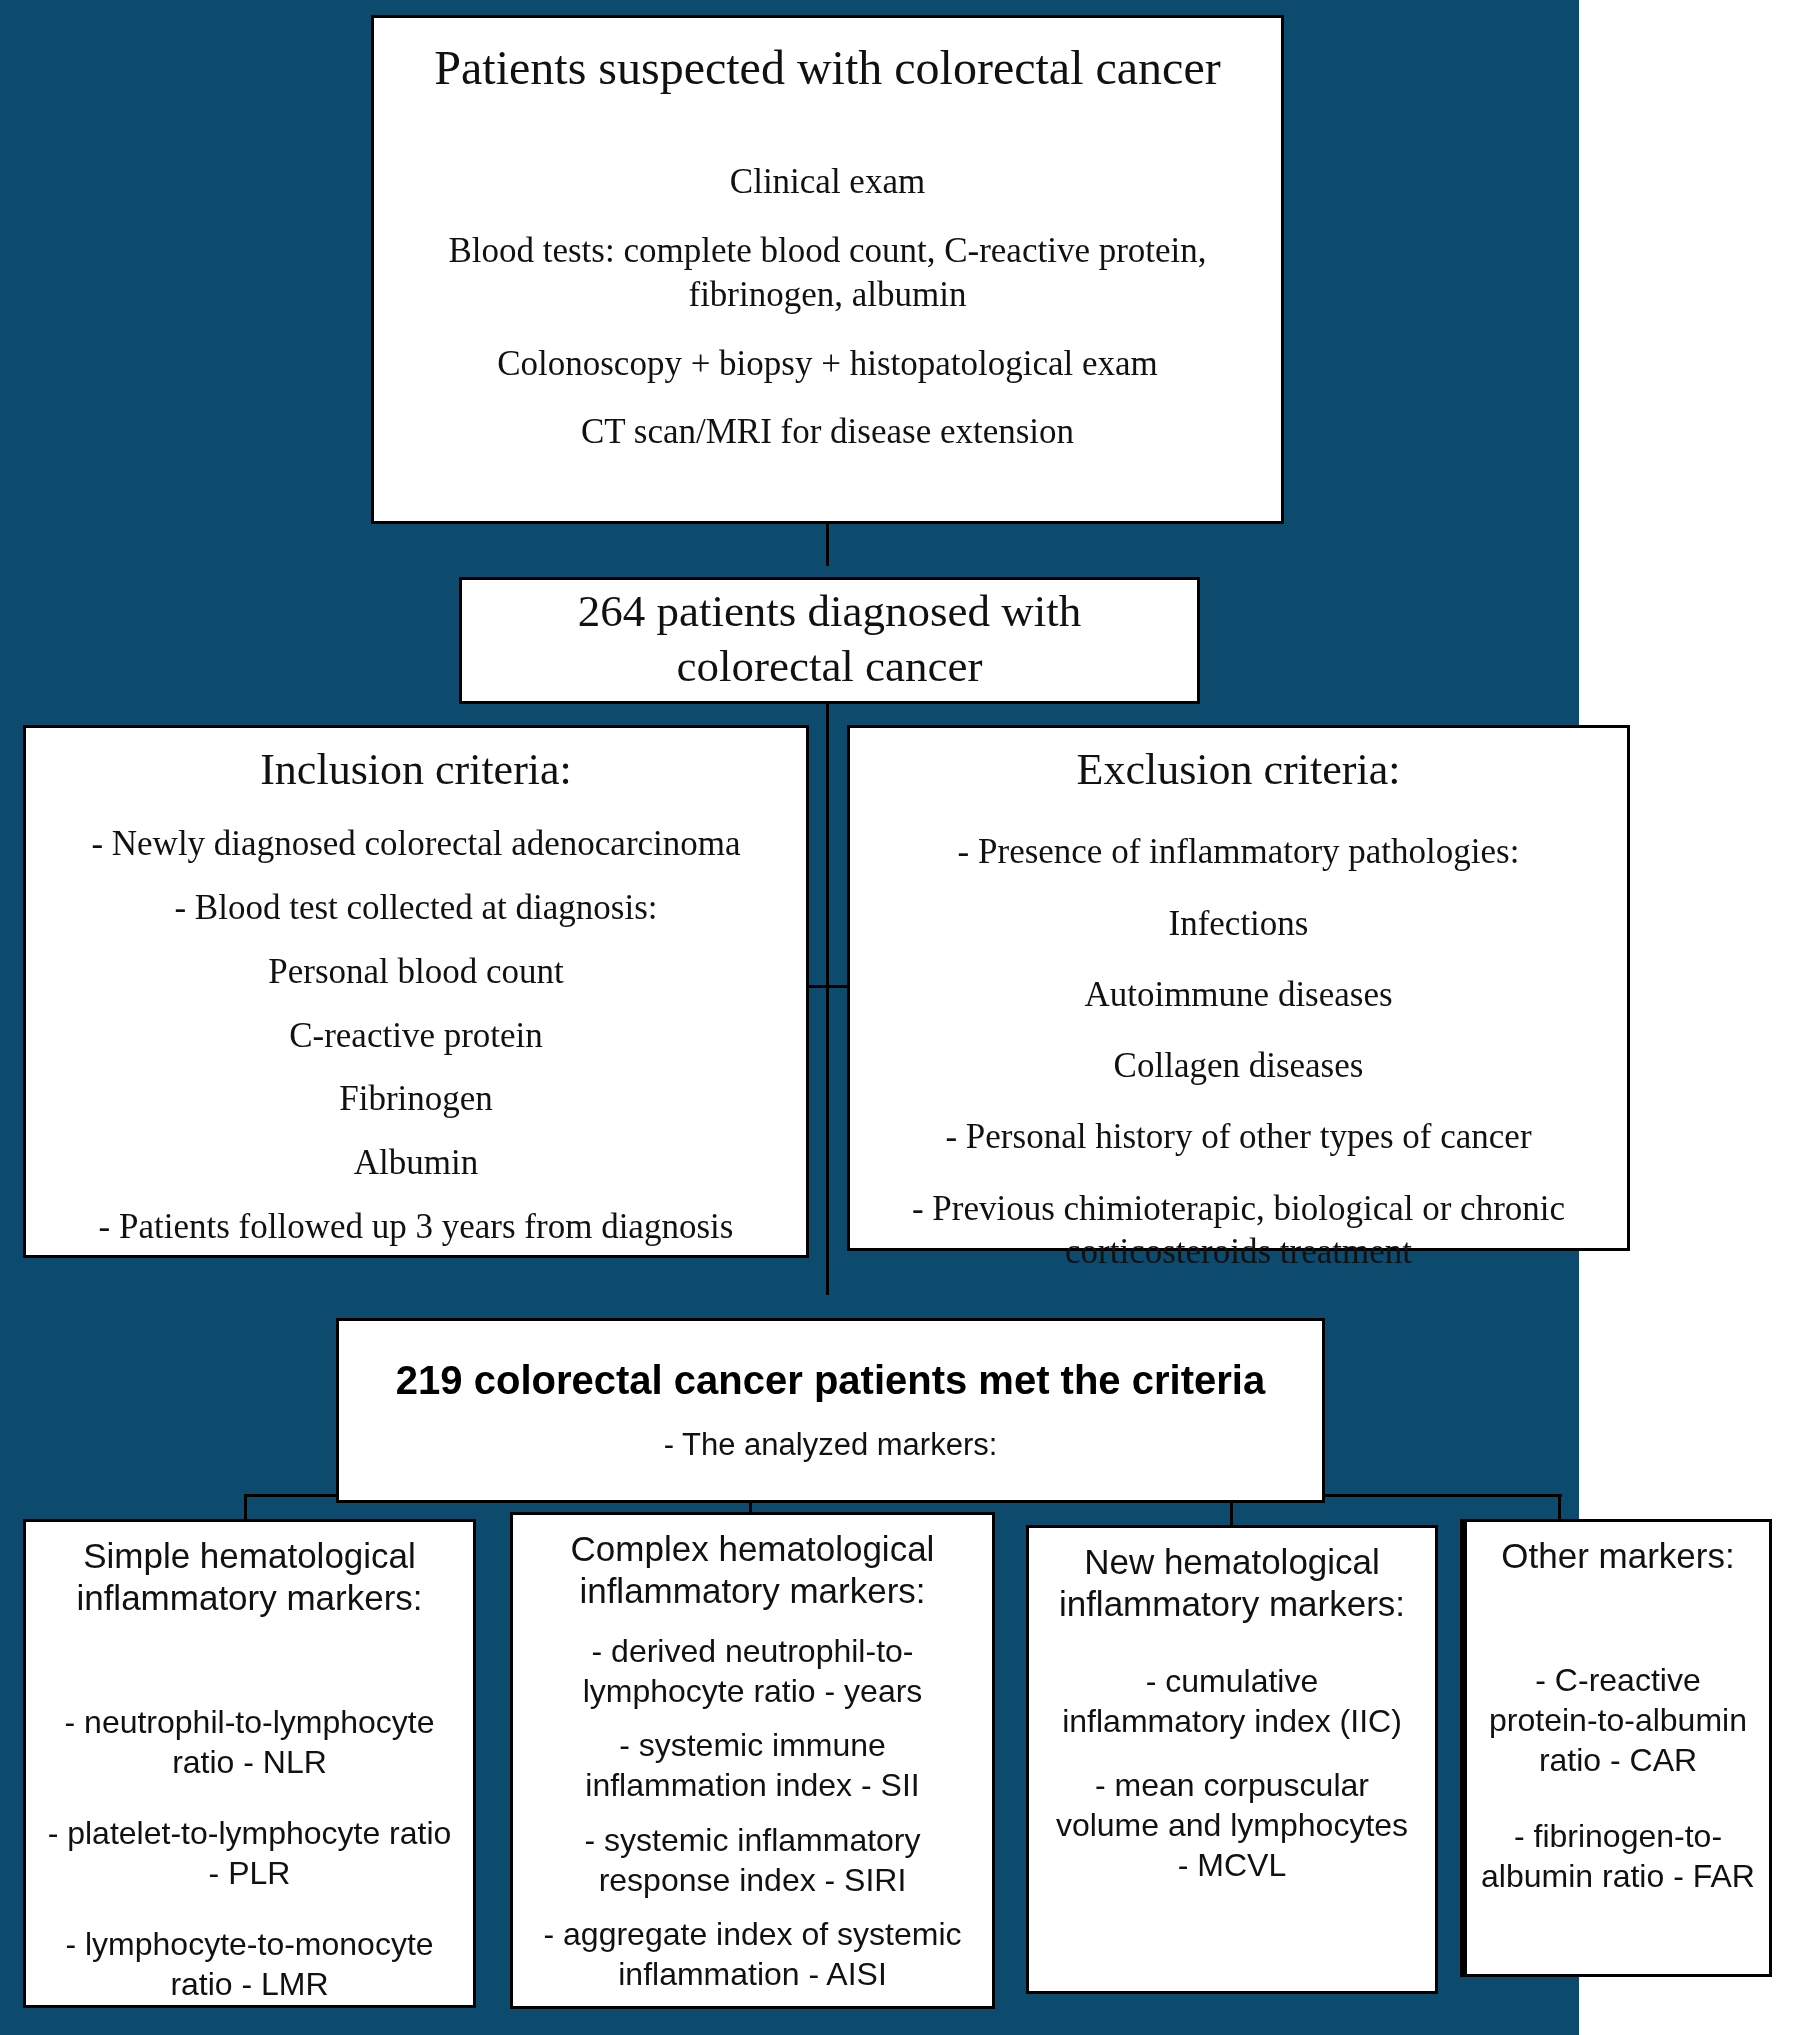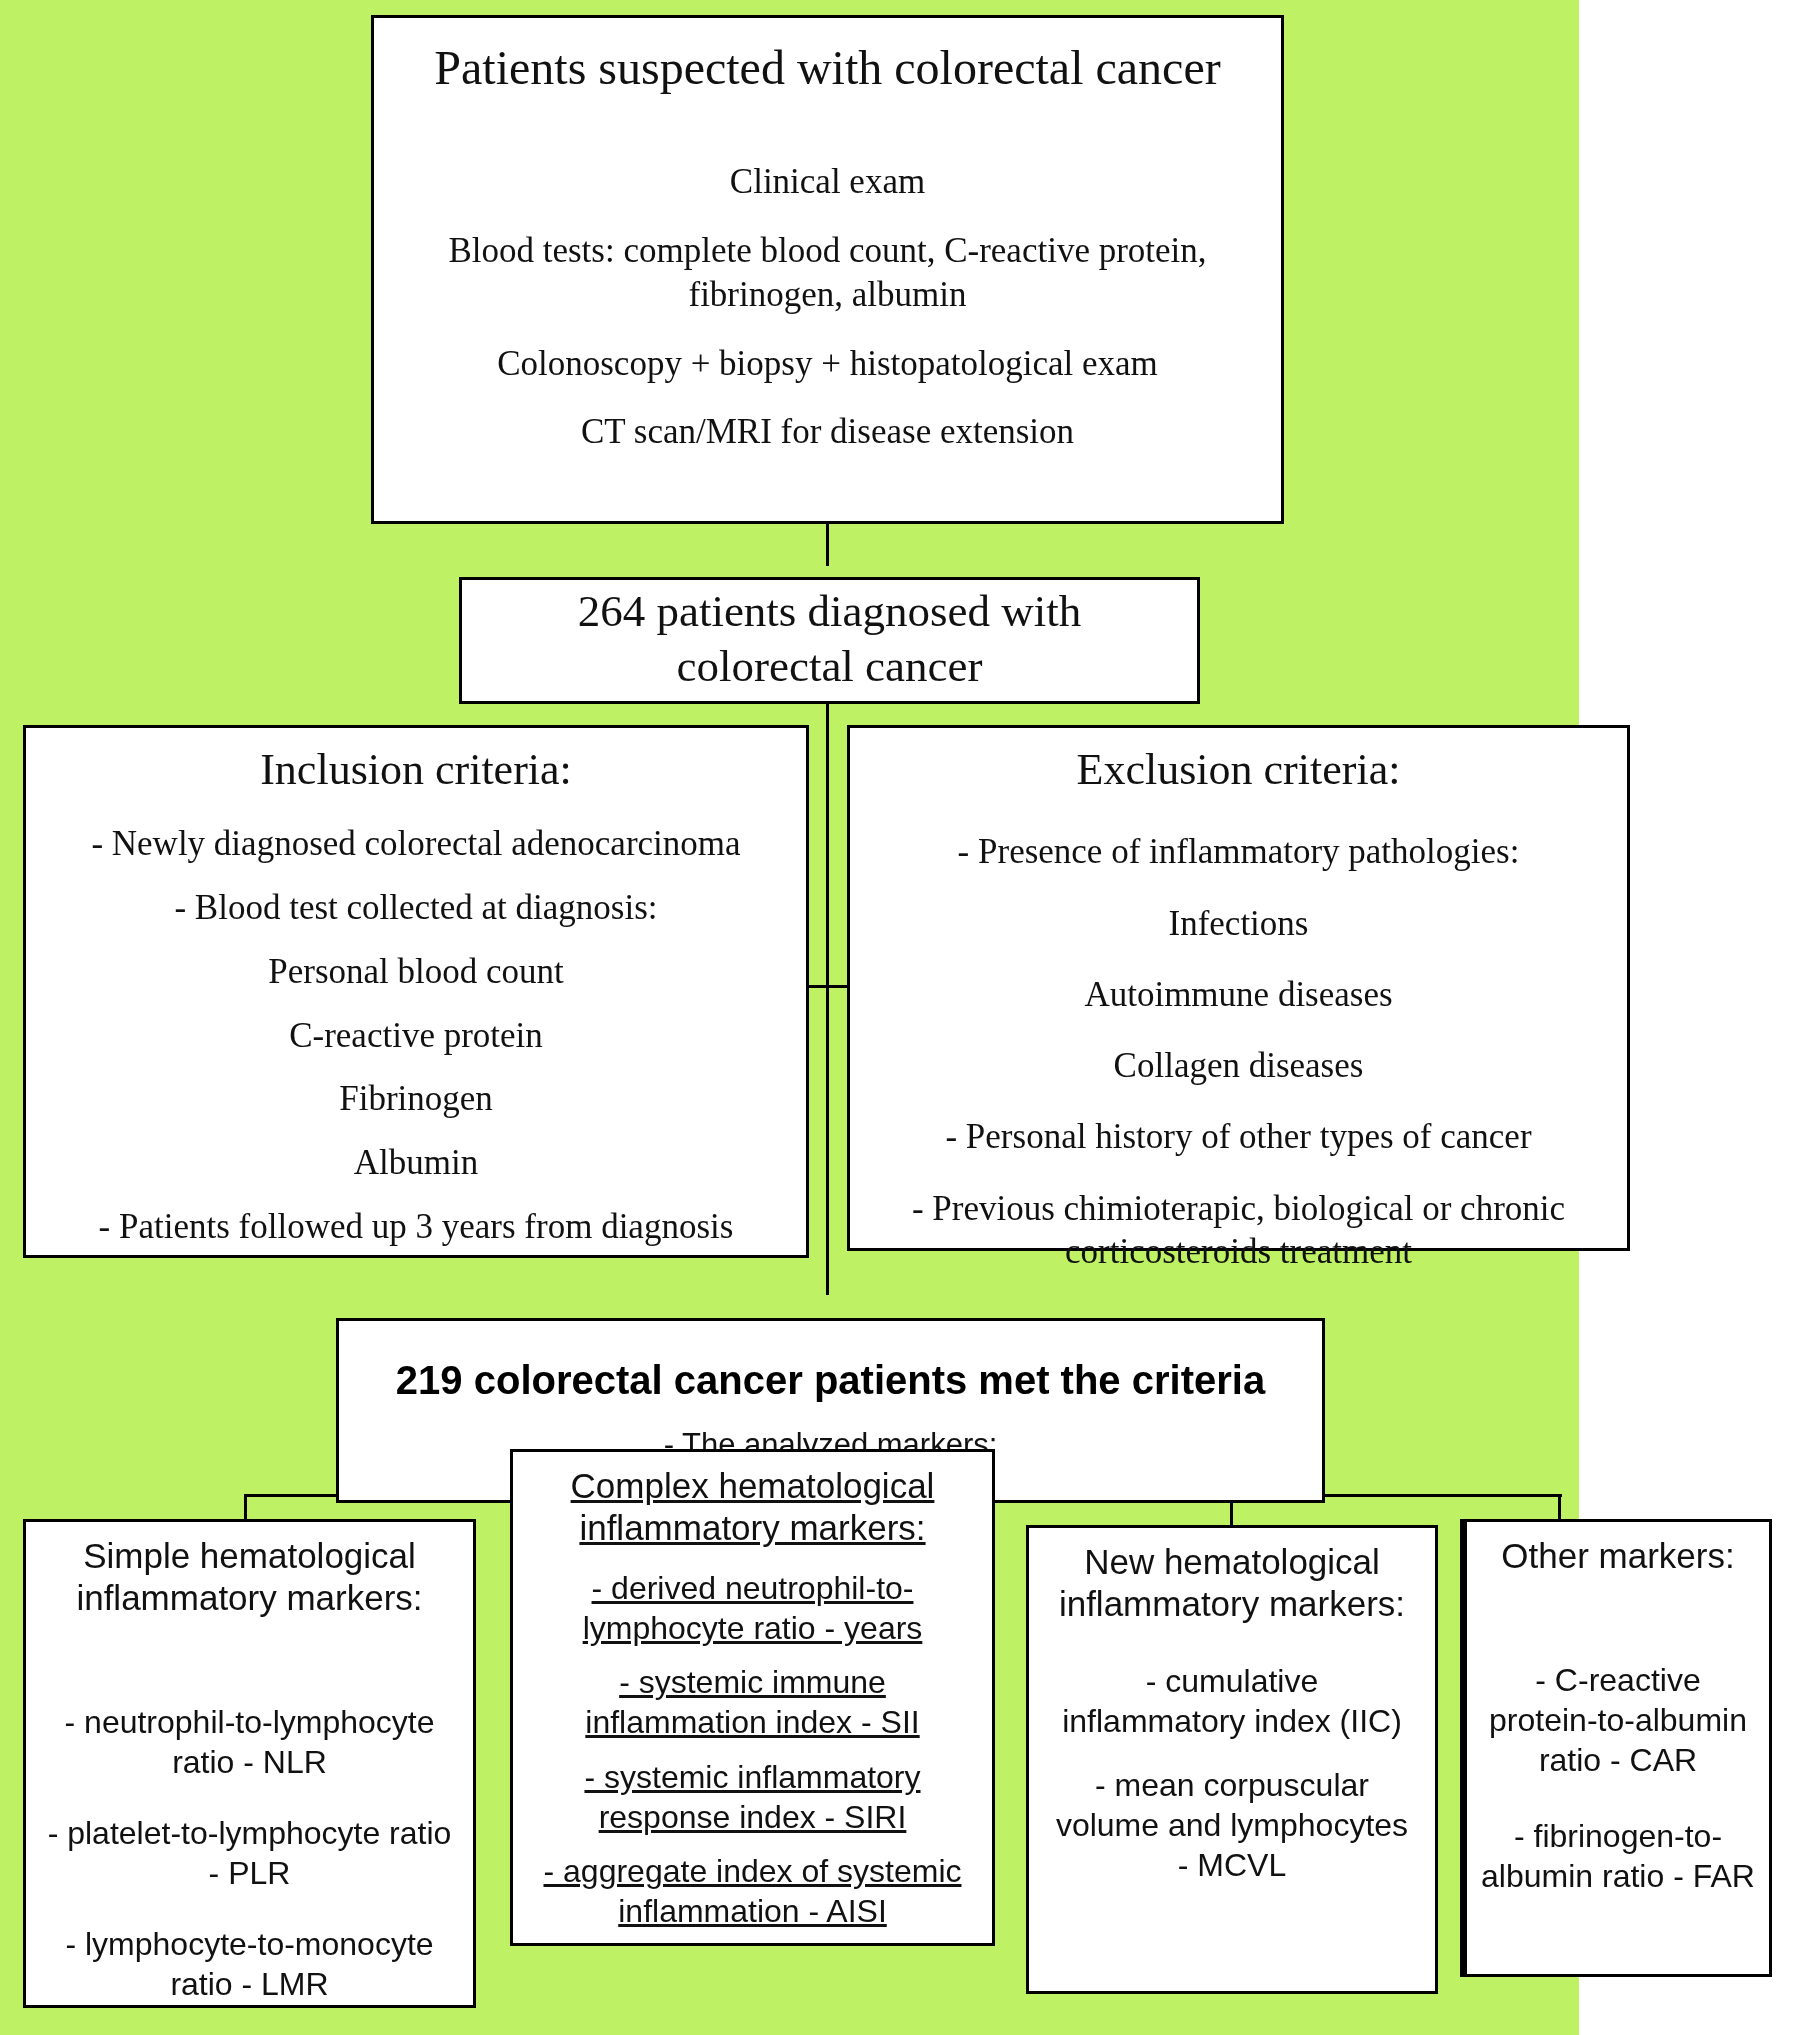--- a/index.html
+++ b/index.html
@@ -8,21 +8,21 @@
     width: 1795px;
     height: 2035px;
     position: relative;
     overflow: hidden;
     color: #111111;
   }
   #canvas {
     position: relative;
     width: 1579px;
     height: 2035px;
-    background: #bef264;
+    background: #0c4a6e;
   }
   .serif { font-family: "Liberation Serif", "DejaVu Serif", serif; }
   .sans  { font-family: "Liberation Sans", "DejaVu Sans", sans-serif; }
 
   .box {
     position: absolute;
     border: 3.3px solid #000000;
     background: #ffffff;
     text-align: center;
   }
@@ -63,21 +63,21 @@
 
   
   .marker-box { padding: 13.2px; }
   .marker-box .m-title { font-size: 35px; line-height: 1.2; }
   .marker-box .item { font-size: 32px; line-height: 1.25; }
 
   #m1 { left: 23px;   top: 1519px; width: 453px; height: 489px; }
   #m1 .items { margin-top: 83px; }
   #m1 .item { margin-bottom: 31px; }
 
-  #m2 { left: 510px;  top: 1449px; width: 485px; height: 497px; text-decoration: underline; }
+  #m2 { left: 510px;  top: 1512px; width: 485px; height: 497px; }
   #m2 .items { margin-top: 19px; }
   #m2 .item { margin-bottom: 14.3px; }
 
   #m3 { left: 1026px; top: 1525px; width: 412px; height: 469px; padding: 13.2px 22px; }
   #m3 .items { margin-top: 36px; }
   #m3 .item { margin-bottom: 24px; }
 
   #m4 { left: 1460px; top: 1519px; width: 312px; height: 458px; border-left-width: 7.7px; }
   #m4 .items { margin-top: 83px; }
   #m4 .item { margin-bottom: 36px; }

